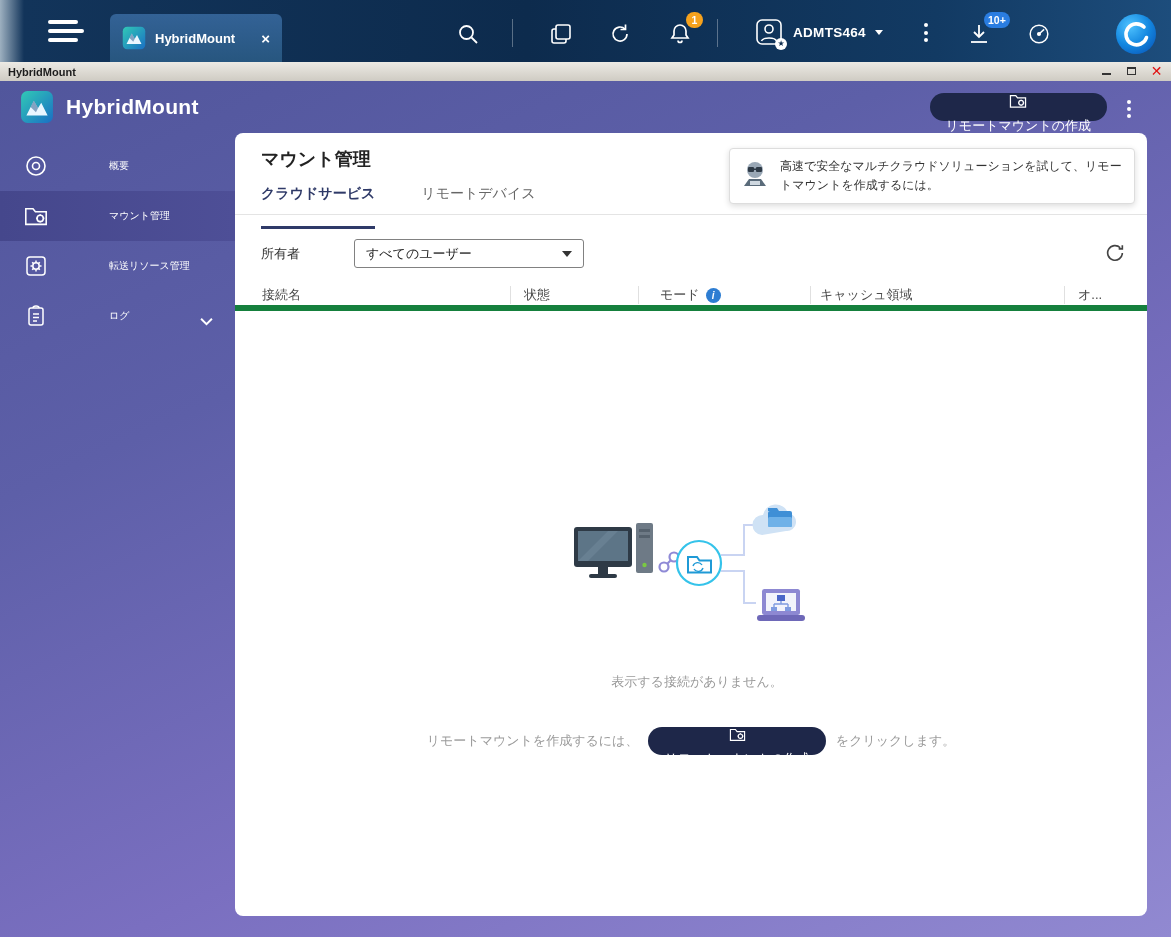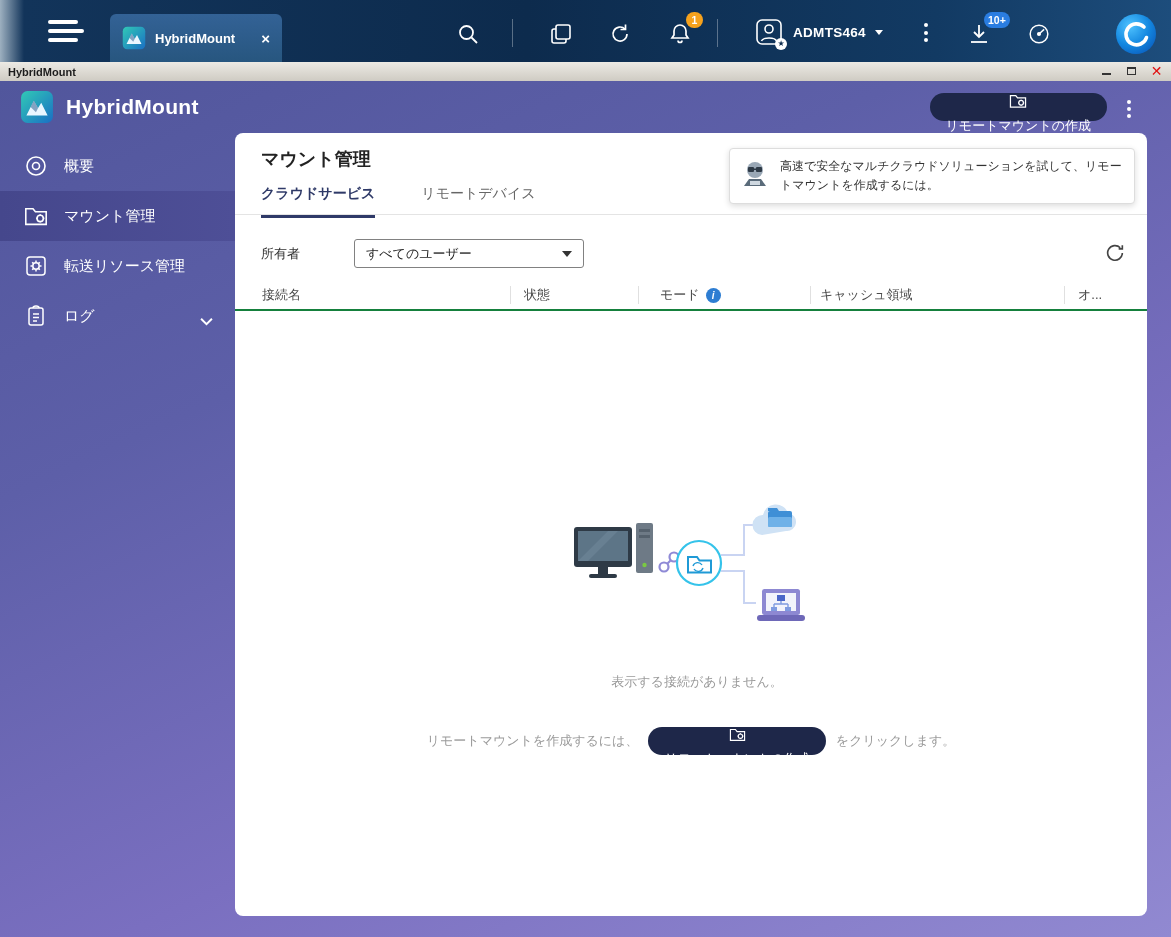--- a/index.html
+++ b/index.html
@@ -62,45 +62,45 @@
     display:flex; align-items:center; gap:8px; padding:0 16px; border:none; cursor:pointer; white-space:nowrap;flex-direction:column; }
   .header-create { position:absolute; right:64px; top:12px; }
   .header-dots { position:absolute; right:34px; top:16px; display:flex; flex-direction:column; gap:3px; padding:3px 6px; cursor:pointer; }
   .header-dots i { width:4px; height:4px; border-radius:50%; background:#fff; }
 
   
   .sidebar { position:absolute; left:0; top:60px; width:235px; }
   .side-item { height:50px; display:flex; align-items:center; gap:16px; padding-left:24px; cursor:pointer; color:#fff; position:relative; }
   .side-item.active { background:linear-gradient(90deg,#45478c,#4e4f97); }
   .side-ico { width:24px; height:24px; display:flex; align-items:center; justify-content:center; }
-  .side-label { font-size:15px; white-space:nowrap; }
+  .side-label { font-size:10px; white-space:nowrap;margin-left:45px; }
   .side-chevron { position:absolute; right:22px; top:21px; }
 
   
   .content { position:absolute; left:235px; top:52px; width:912px; height:783px; background:#fff; border-radius:8px; }
   .page-title { position:absolute; left:26px; top:14px; font-size:18px; font-weight:bold; color:#222; }
   .tabs { position:absolute; left:26px; top:52px; display:flex; gap:46px; }
-  .tab-item { font-size:14px; padding-bottom:12px; cursor:pointer; white-space:nowrap; }
+  .tab-item { font-size:14px; padding-bottom:23px; cursor:pointer; white-space:nowrap; }
   .tab-item.active { color:#2f3a68; font-weight:bold; border-bottom:3px solid #2f3a68; }
   .tab-item.inactive { color:#666; }
   .tabs-divider { position:absolute; left:0; right:0; top:81px; height:1px; background:#e4e4e4; }
 
   .tip-box { position:absolute; right:12px; top:15px; width:406px; min-height:56px; background:#fff;
     border:1px solid #ddd; border-radius:4px; box-shadow:0 2px 6px rgba(0,0,0,.14);
     display:flex; align-items:center; gap:10px; padding:8px 12px 8px 10px; }
   .tip-text { font-size:12px; color:#333; line-height:1.55; }
 
   .owner-row { position:absolute; left:26px; top:106px; display:flex; align-items:center; gap:14px; }
   .owner-label { font-size:13px; color:#333; white-space:nowrap; }
   .owner-select { width:230px; height:29px; background:#fff; border:1px solid #818181; border-radius:3px;
     display:flex; align-items:center; justify-content:space-between; padding:0 11px; font-size:13px; color:#222; cursor:pointer;margin-left:40px; }
   .caret-down-dark { width:0; height:0; border-left:5px solid transparent; border-right:5px solid transparent; border-top:6px solid #333; }
   .refresh-btn { position:absolute; right:19px; top:109px; width:24px; height:24px; cursor:pointer; }
 
-  .table-head { position:absolute; left:0; right:0; top:148px; height:30px; border-bottom:2px solid #15803d;text-align:right; }
+  .table-head { position:absolute; left:0; right:0; top:148px; height:30px; border-bottom:6px solid #15803d;text-align:right; }
   .th { position:absolute; top:5px; font-size:13px; color:#4a4a4a; display:flex; align-items:center; gap:6px; white-space:nowrap; }
   .th-sep { position:absolute; top:5px; width:1px; height:18px; background:#e0e0e0; }
   .info-ico { width:15px; height:15px; border-radius:50%; background:#2d7dd2; color:#fff; font-size:10px; font-weight:bold;
     display:flex; align-items:center; justify-content:center; font-style:italic; cursor:pointer; }
 
   .empty-art { position:absolute; left:50%; top:358px; transform:translateX(-50%); }
   .empty-msg { position:absolute; left:12px; right:0; top:540px; text-align:center; font-size:13px; color:#9a9a9a; }
   .empty-hint { position:absolute; left:0; right:0; top:570px; display:flex; align-items:center; justify-content:center; gap:10px;
     font-size:13px; color:#9a9a9a;margin-top:24px; }
 </style>

